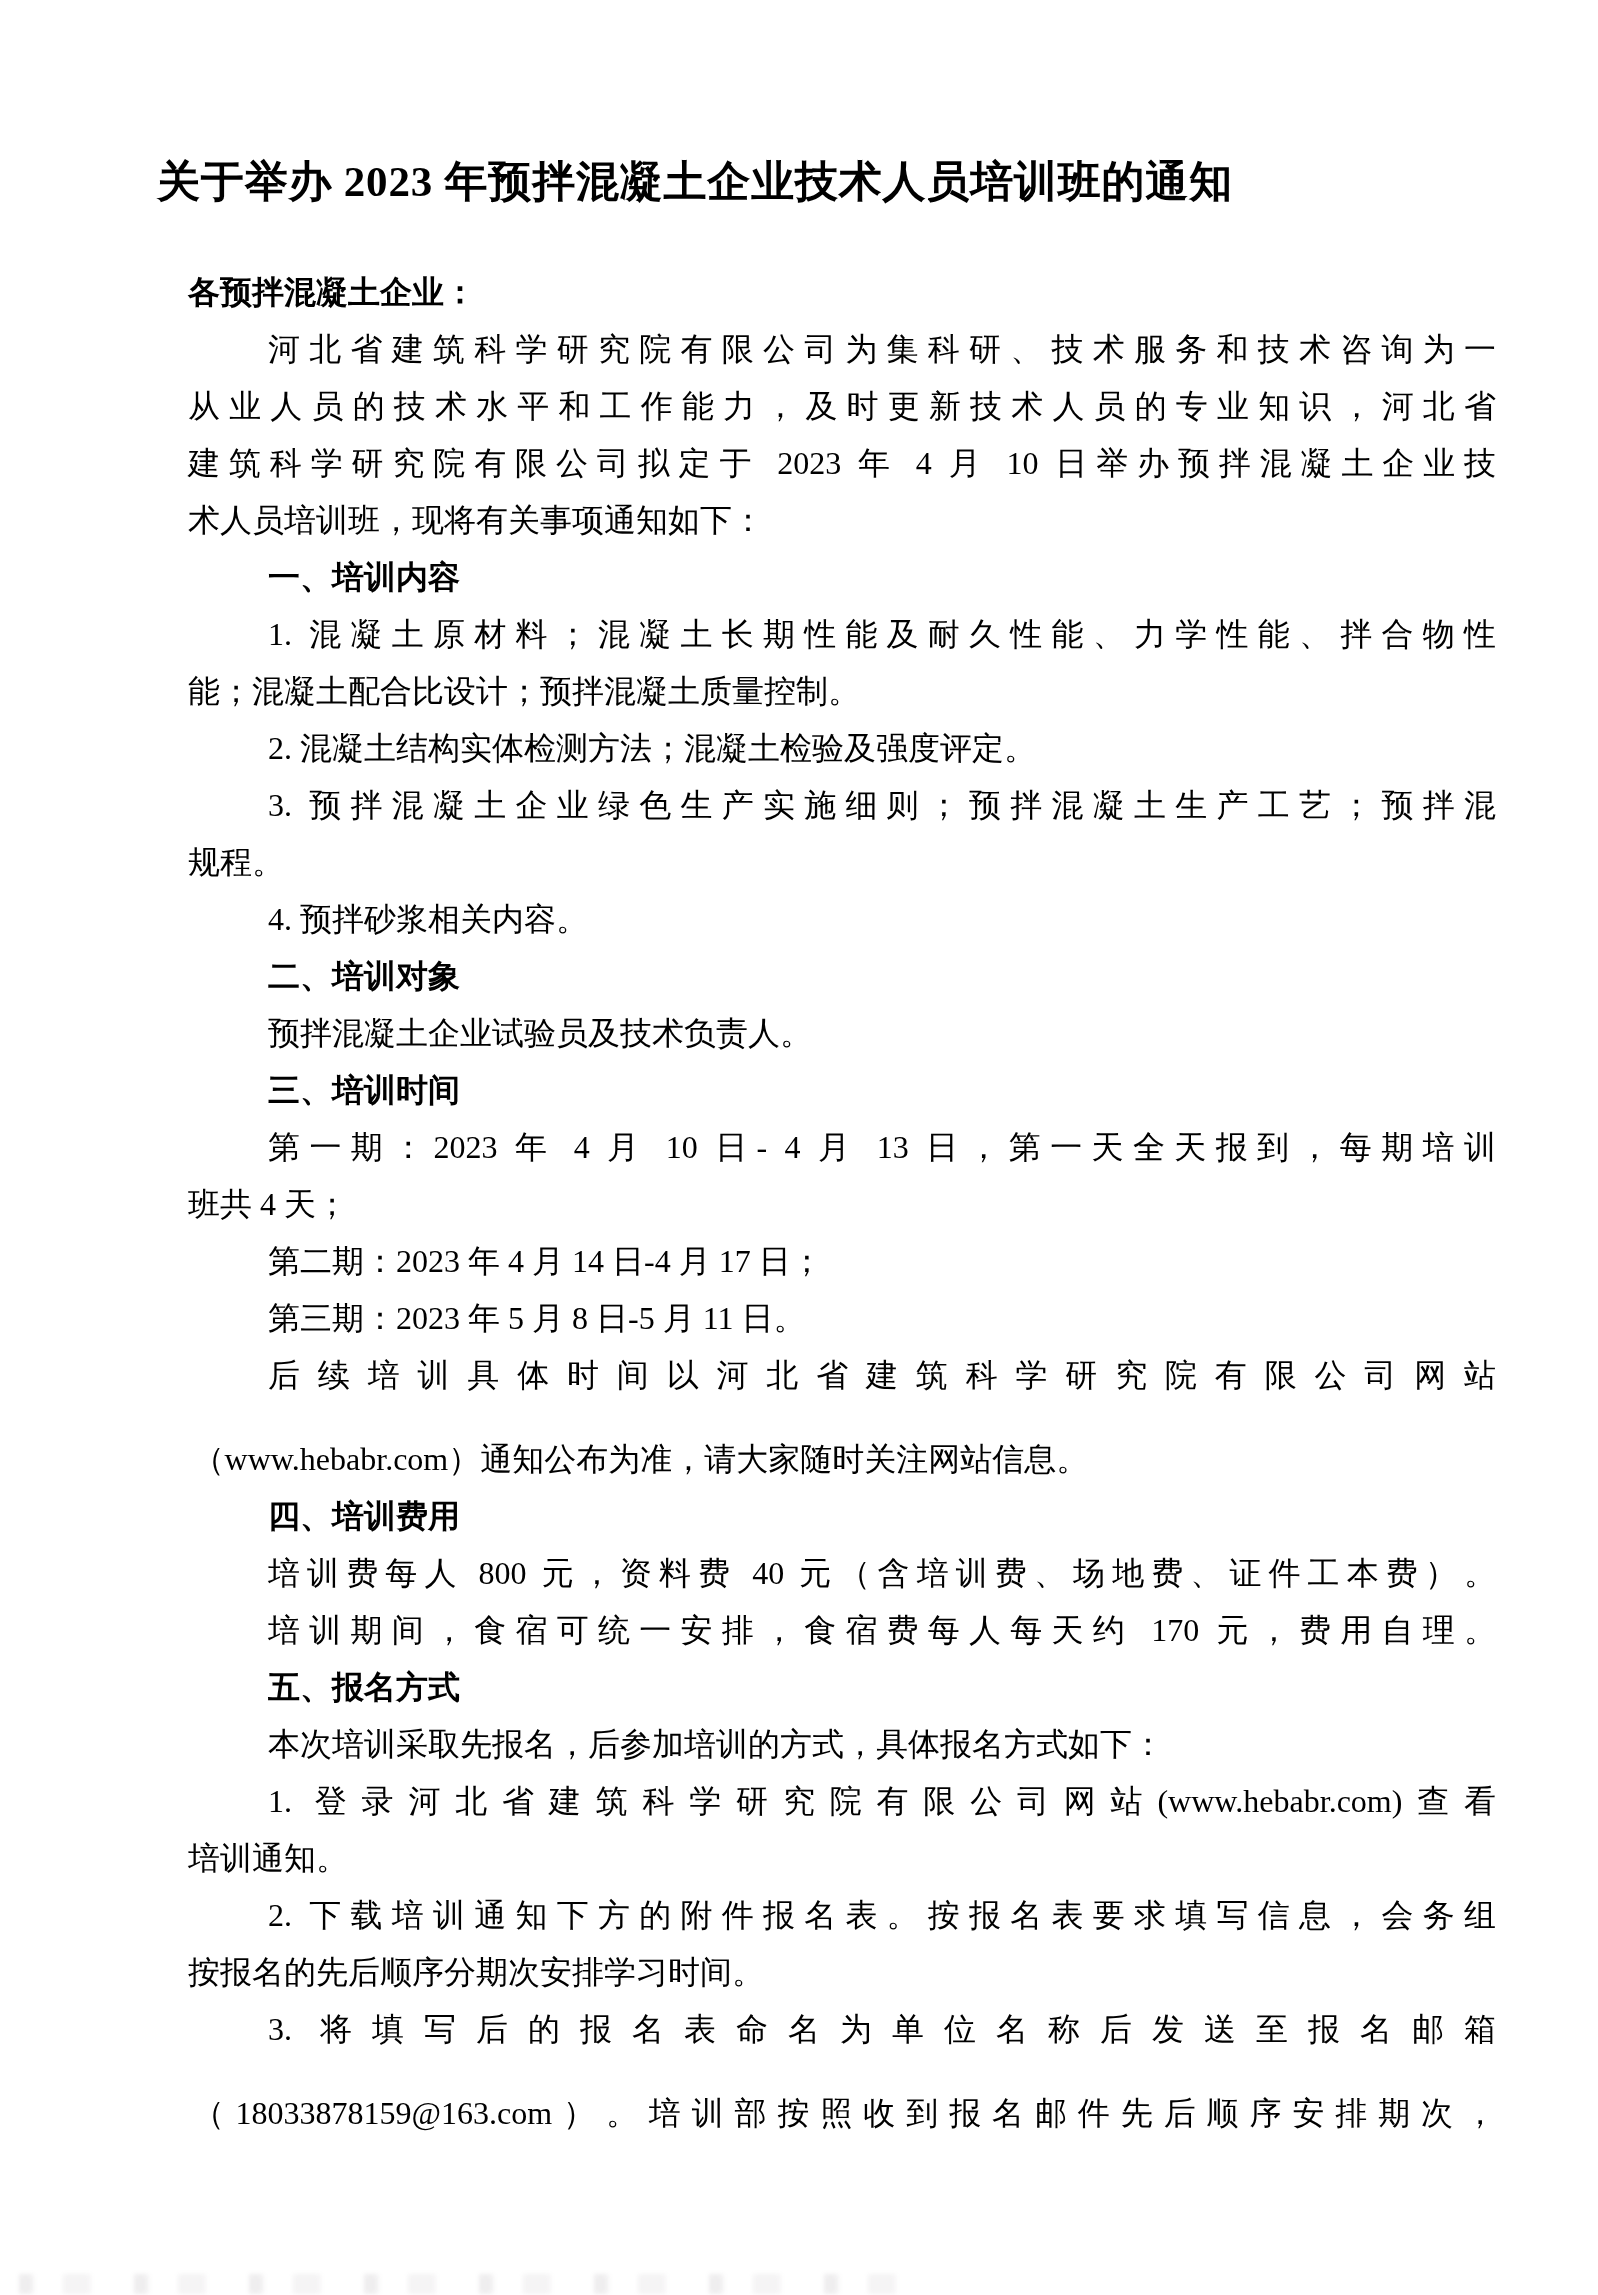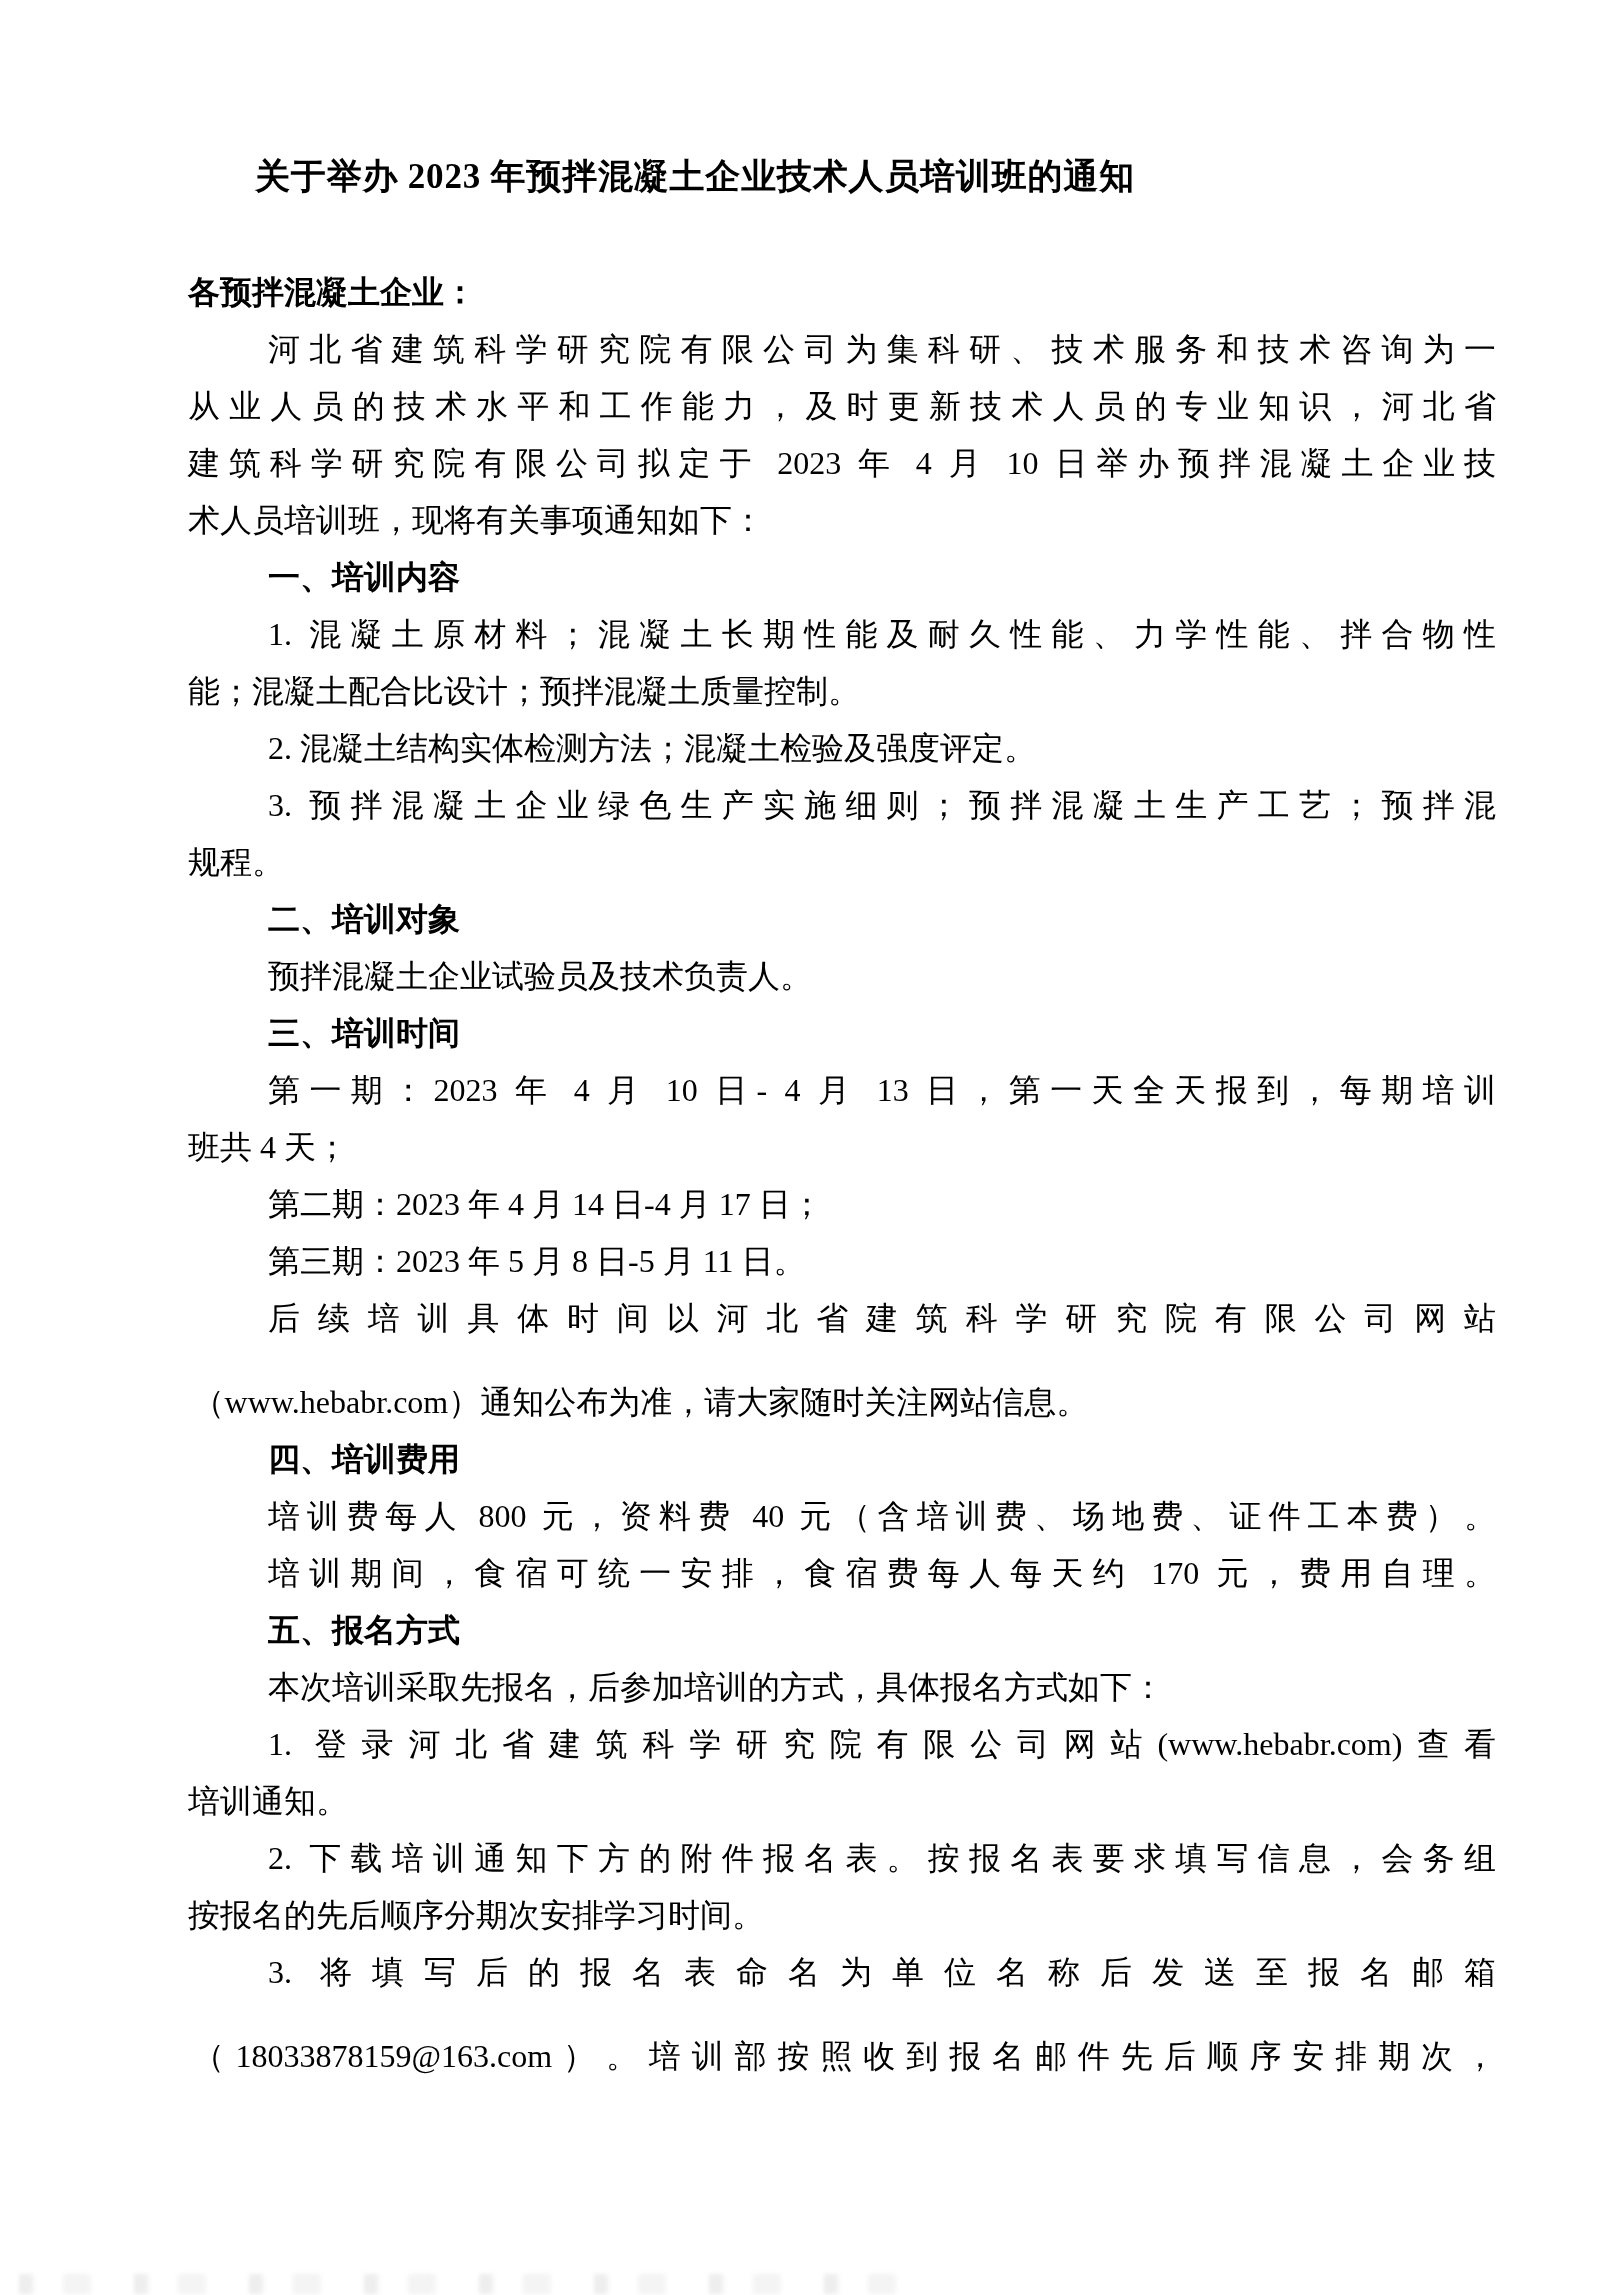--- a/index.html
+++ b/index.html
@@ -15,21 +15,21 @@
     overflow: hidden;
     font-family: "Liberation Serif", "DejaVu Serif", serif;
     color: #000000;
   }
   .doc-title {
     position: absolute;
     top: 153px;
     left: 0;
     width: 1390px;
     text-align: center;
-    font-size: 35px;
+    font-size: 43px;
     font-weight: 700;
     letter-spacing: 0.8px;
     white-space: nowrap;
   }
   .doc-body {
     position: absolute;
     top: 264px;
     left: 188px;
     width: 1308px;
   }
@@ -76,20 +76,21 @@
       <div class="line indent just">河北省建筑科学研究院有限公司为集科研、技术服务和技术咨询为一</div>
       <div class="line just">从业人员的技术水平和工作能力，及时更新技术人员的专业知识，河北省</div>
       <div class="line just">建筑科学研究院有限公司拟定于 2023 年 4 月 10 日举办预拌混凝土企业技</div>
       <div class="line">术人员培训班，现将有关事项通知如下：</div>
       <div class="line indent header">一、培训内容</div>
       <div class="line indent just">1. 混凝土原材料；混凝土长期性能及耐久性能、力学性能、拌合物性</div>
       <div class="line">能；混凝土配合比设计；预拌混凝土质量控制。</div>
       <div class="line indent">2. 混凝土结构实体检测方法；混凝土检验及强度评定。</div>
       <div class="line indent just">3. 预拌混凝土企业绿色生产实施细则；预拌混凝土生产工艺；预拌混</div>
       <div class="line">规程。</div>
+      <div class="line indent">4. 预拌砂浆相关内容。</div>
       <div class="line indent header">二、培训对象</div>
       <div class="line indent">预拌混凝土企业试验员及技术负责人。</div>
       <div class="line indent header">三、培训时间</div>
       <div class="line indent just">第一期：2023 年 4 月 10 日- 4 月 13 日，第一天全天报到，每期培训</div>
       <div class="line">班共 4 天；</div>
       <div class="line indent">第二期：2023 年 4 月 14 日-4 月 17 日；</div>
       <div class="line indent">第三期：2023 年 5 月 8 日-5 月 11 日。</div>
       <div class="line indent just">后续培训具体时间以河北省建筑科学研究院有限公司网站</div>
       <div class="line hang">（www.hebabr.com）通知公布为准，请大家随时关注网站信息。</div>
       <div class="line indent header">四、培训费用</div>

